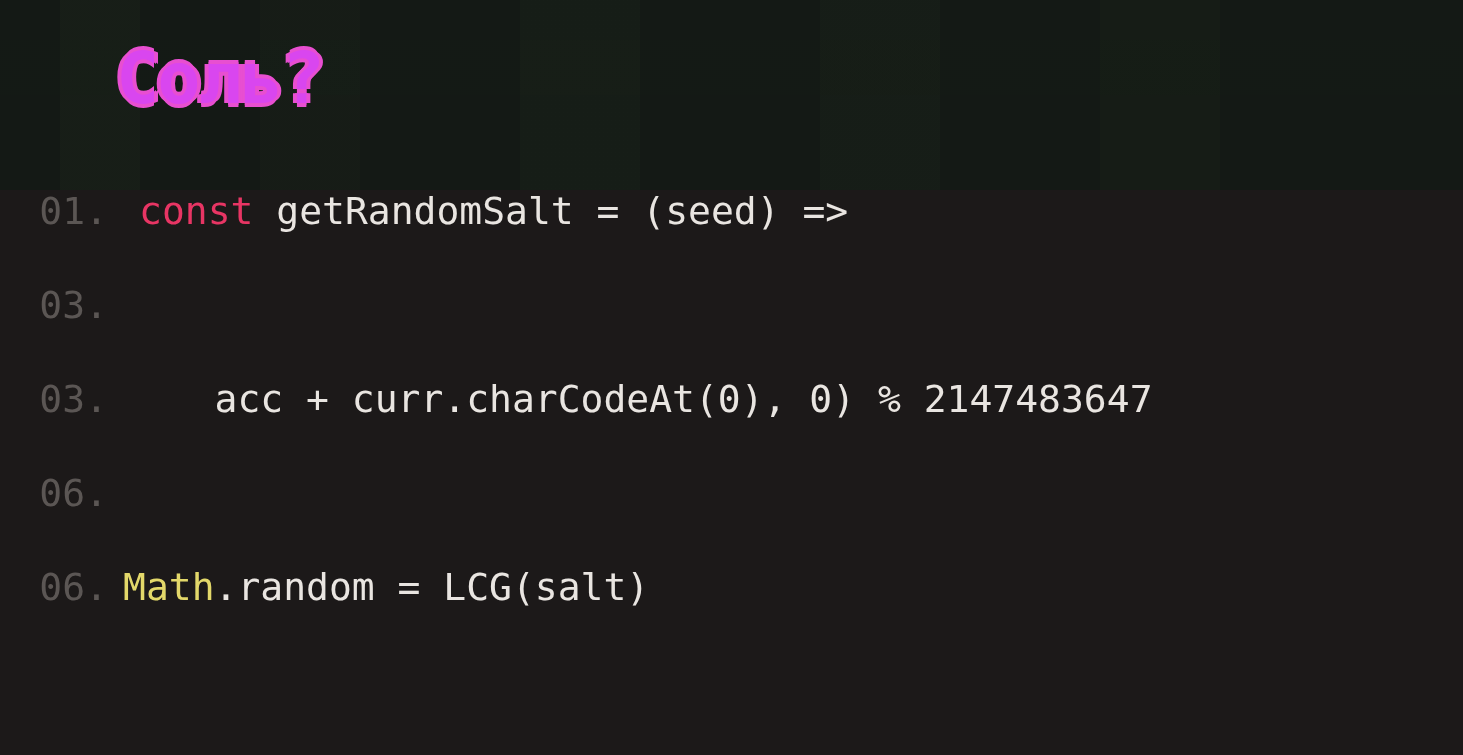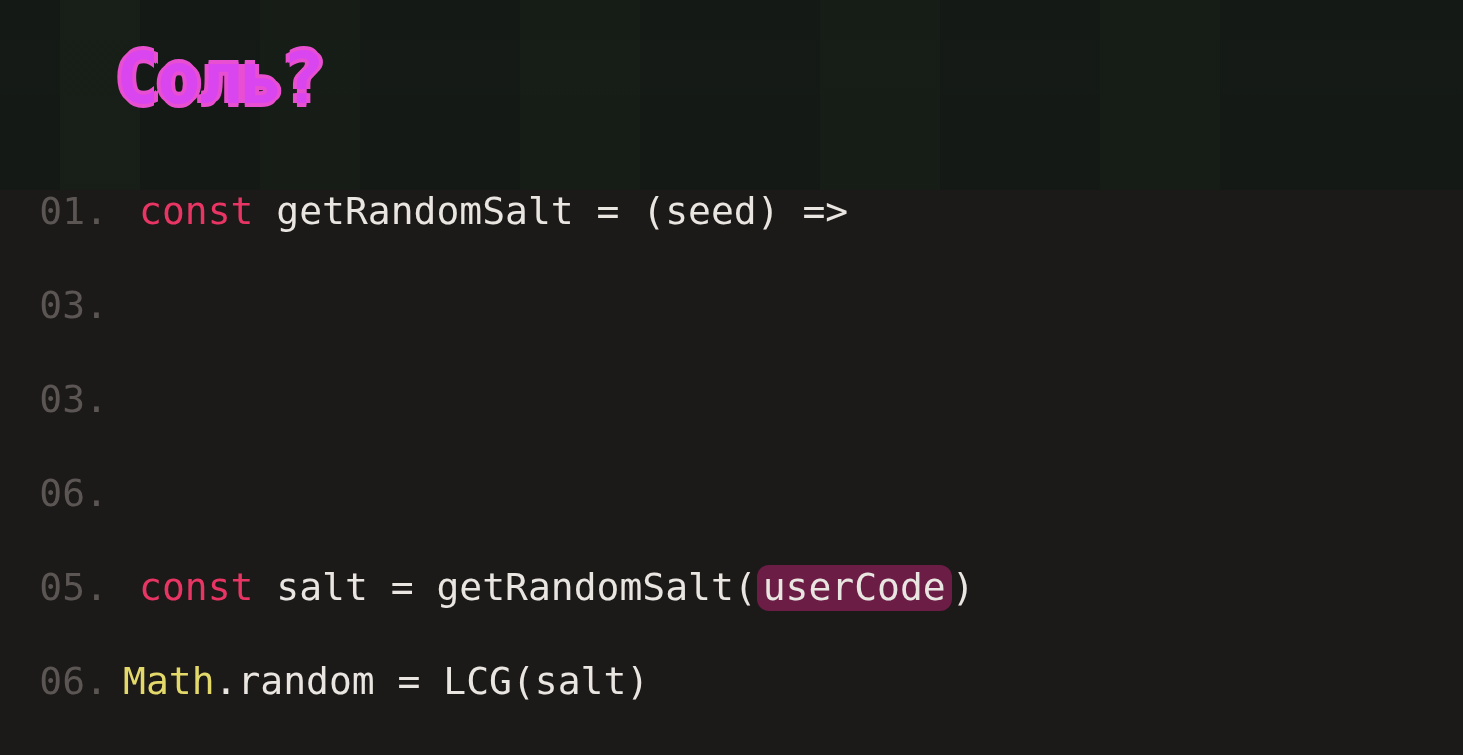--- a/index.html
+++ b/index.html
@@ -139,31 +139,28 @@
       <span class="ln"><span>01</span><span class="dot">.</span></span>
       <span class="src"><span class="kw">const</span><span class="pl"> getRandomSalt = (seed) =&gt;</span></span>
     </div>
 
     <div class="row">
       <span class="ln"><span>03</span><span class="dot">.</span></span>
     </div>
 
     <div class="row">
       <span class="ln"><span>03</span><span class="dot">.</span></span>
+      <span class="src"><span class="pl">    acc + curr.charCodeAt(0), 0) % 2147483647</span></span>
     </div>
 
     <div class="row">
       <span class="ln"><span>06</span><span class="dot">.</span></span>
       <span class="src"><span class="pl"></span></span>
     </div>
 
-    <div class="row">
-      <span class="ln"><span>05</span><span class="dot">.</span></span>
-      <span class="src"><span class="kw">const</span><span class="pl"> salt = getRandomSalt(</span><span class="hl">userCode</span><span class="pl">)</span></span>
-    </div>
 
     <div class="row">
       <span class="ln"><span>06</span><span class="dot">.</span></span>
       <span class="src"><span class="cls">Math</span><span class="pl">.random = LCG(salt)</span></span>
     </div>
 
   </div>
 
 </div>
 

